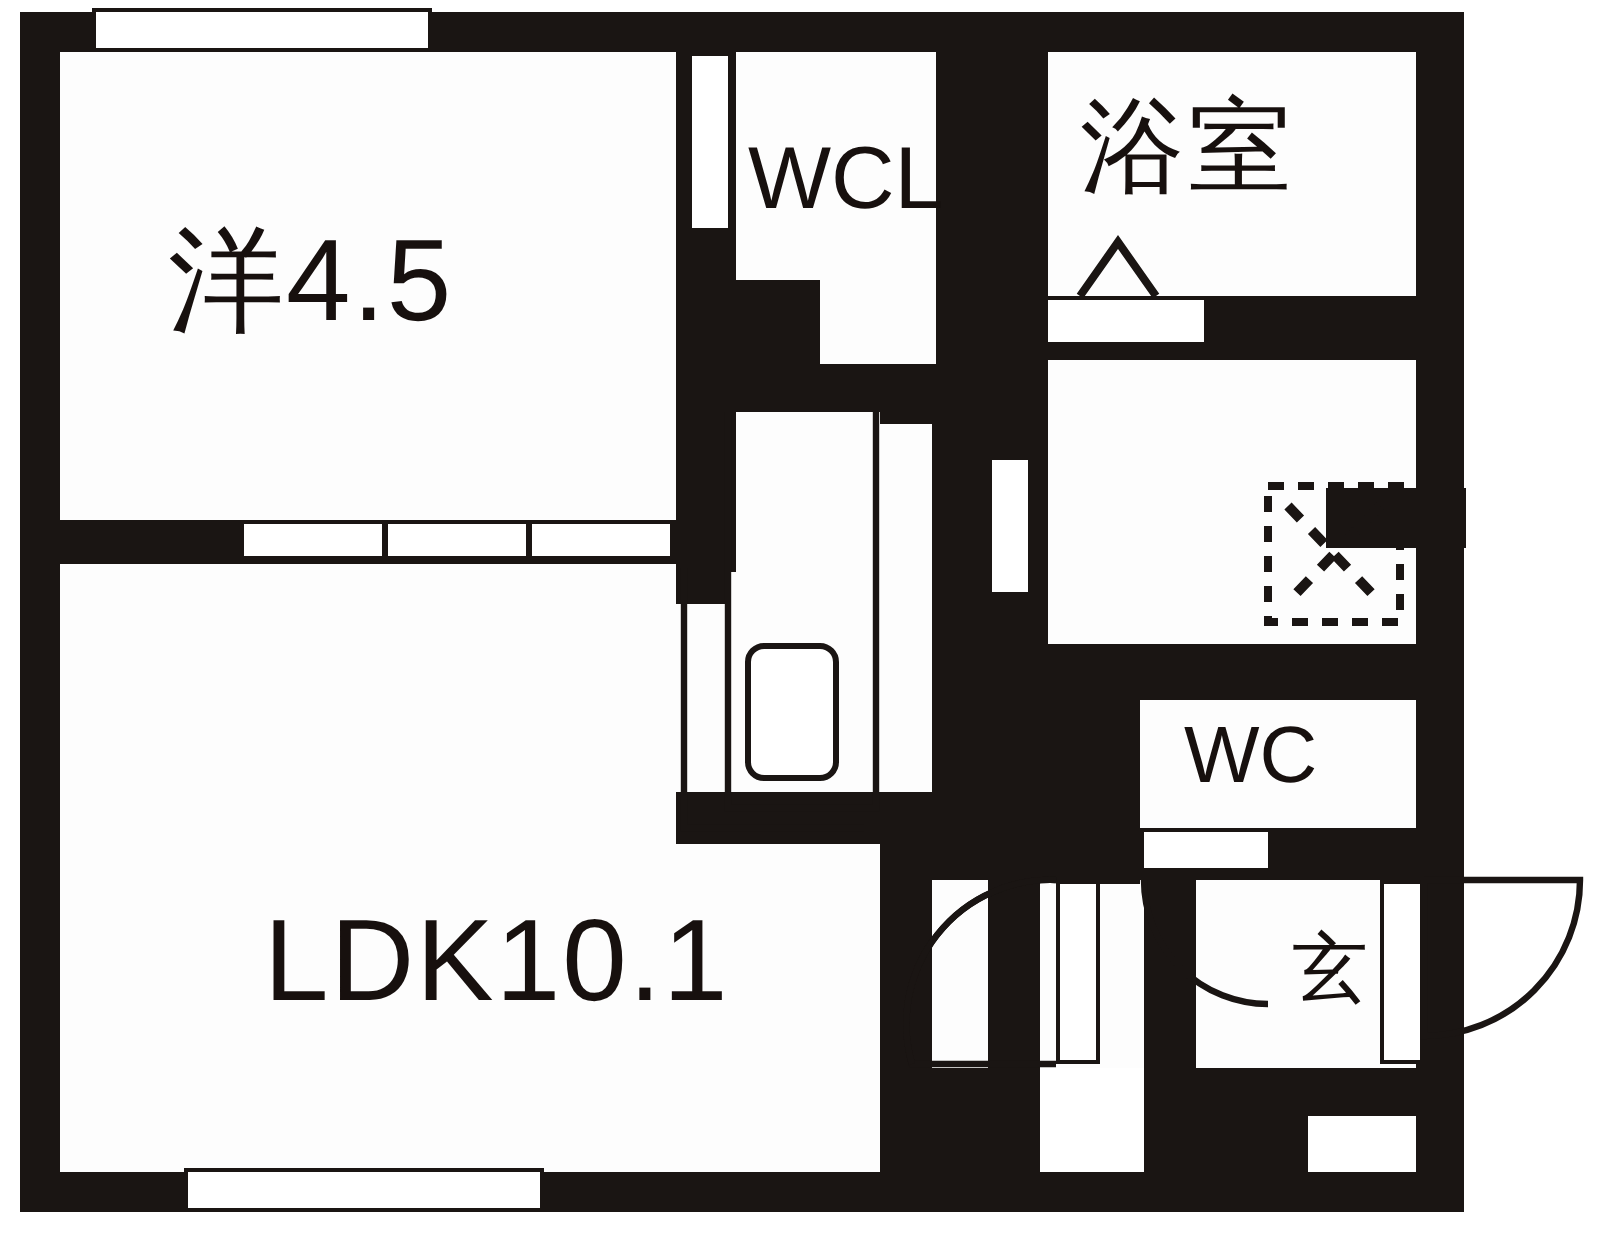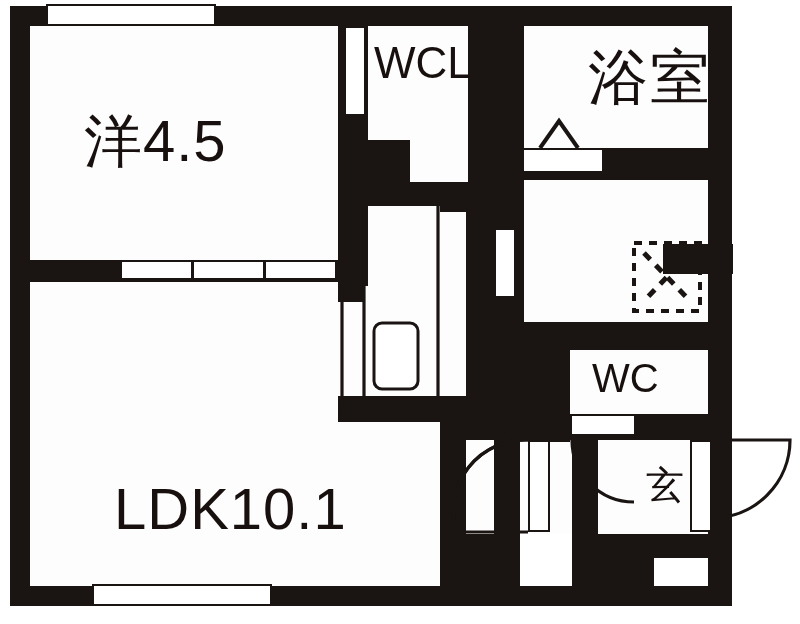--- a/index.html
+++ b/index.html
@@ -45,21 +45,21 @@
     color: #17100e;
     font-family: "Liberation Sans", sans-serif;
     font-weight: 400;
     white-space: nowrap;
     letter-spacing: 0px;
     line-height: 1;
   }
   .label-ldk   { font-size: 58px; letter-spacing: 1px; }
   .label-yo    { font-size: 58px; letter-spacing: 1px; }
   .label-wcl   { font-size: 44px; letter-spacing: 0px; }
-  .label-bath  { font-size: 60px; letter-spacing: 2px; margin-left: 48px; }
+  .label-bath  { font-size: 52px; letter-spacing: 2px; }
   .label-ut    { font-size: 44px; }
   .label-wc    { font-size: 40px; text-align: center; }
   .label-genkan{ font-size: 38px; }
 
   svg.overlay {
     position: absolute;
     left: 0; top: 0;
     width: 800px;
     height: 624px;
     pointer-events: none;
@@ -219,23 +219,23 @@
     <path class="arc" d="M 528 440 A 72 72 0 0 0 456 532"></path>
 
     <path class="arc" d="M 572 440 A 62 62 0 0 0 634 502"></path>
 
     <path class="arc" d="M 712 440 L 790 440 A 78 78 0 0 1 712 518 L 712 440"></path>
 
   </svg>
 
   <div class="label label-yo" style="left:84px; top:112px;">洋4.5</div>
 
-  <div class="label label-ldk" style="left:114px; top:452px;margin-top:28px;">LDK10.1</div>
-
-  <div class="label label-wcl" style="left:374px; top:41px;">WCL</div>
+  <div class="label label-ldk" style="left:132px; top:452px;">LDK10.1</div>
+
+  <div class="label label-wcl" style="left:374px; top:68px;">WCL</div>
 
   <div class="label label-bath" style="left:540px; top:48px;">浴室</div>
 
 
   <div class="label label-wc" style="left:592px; top:358px;">WC</div>
 
   <div class="label label-genkan" style="left:646px; top:466px;">玄</div>
 
 </div>
 

